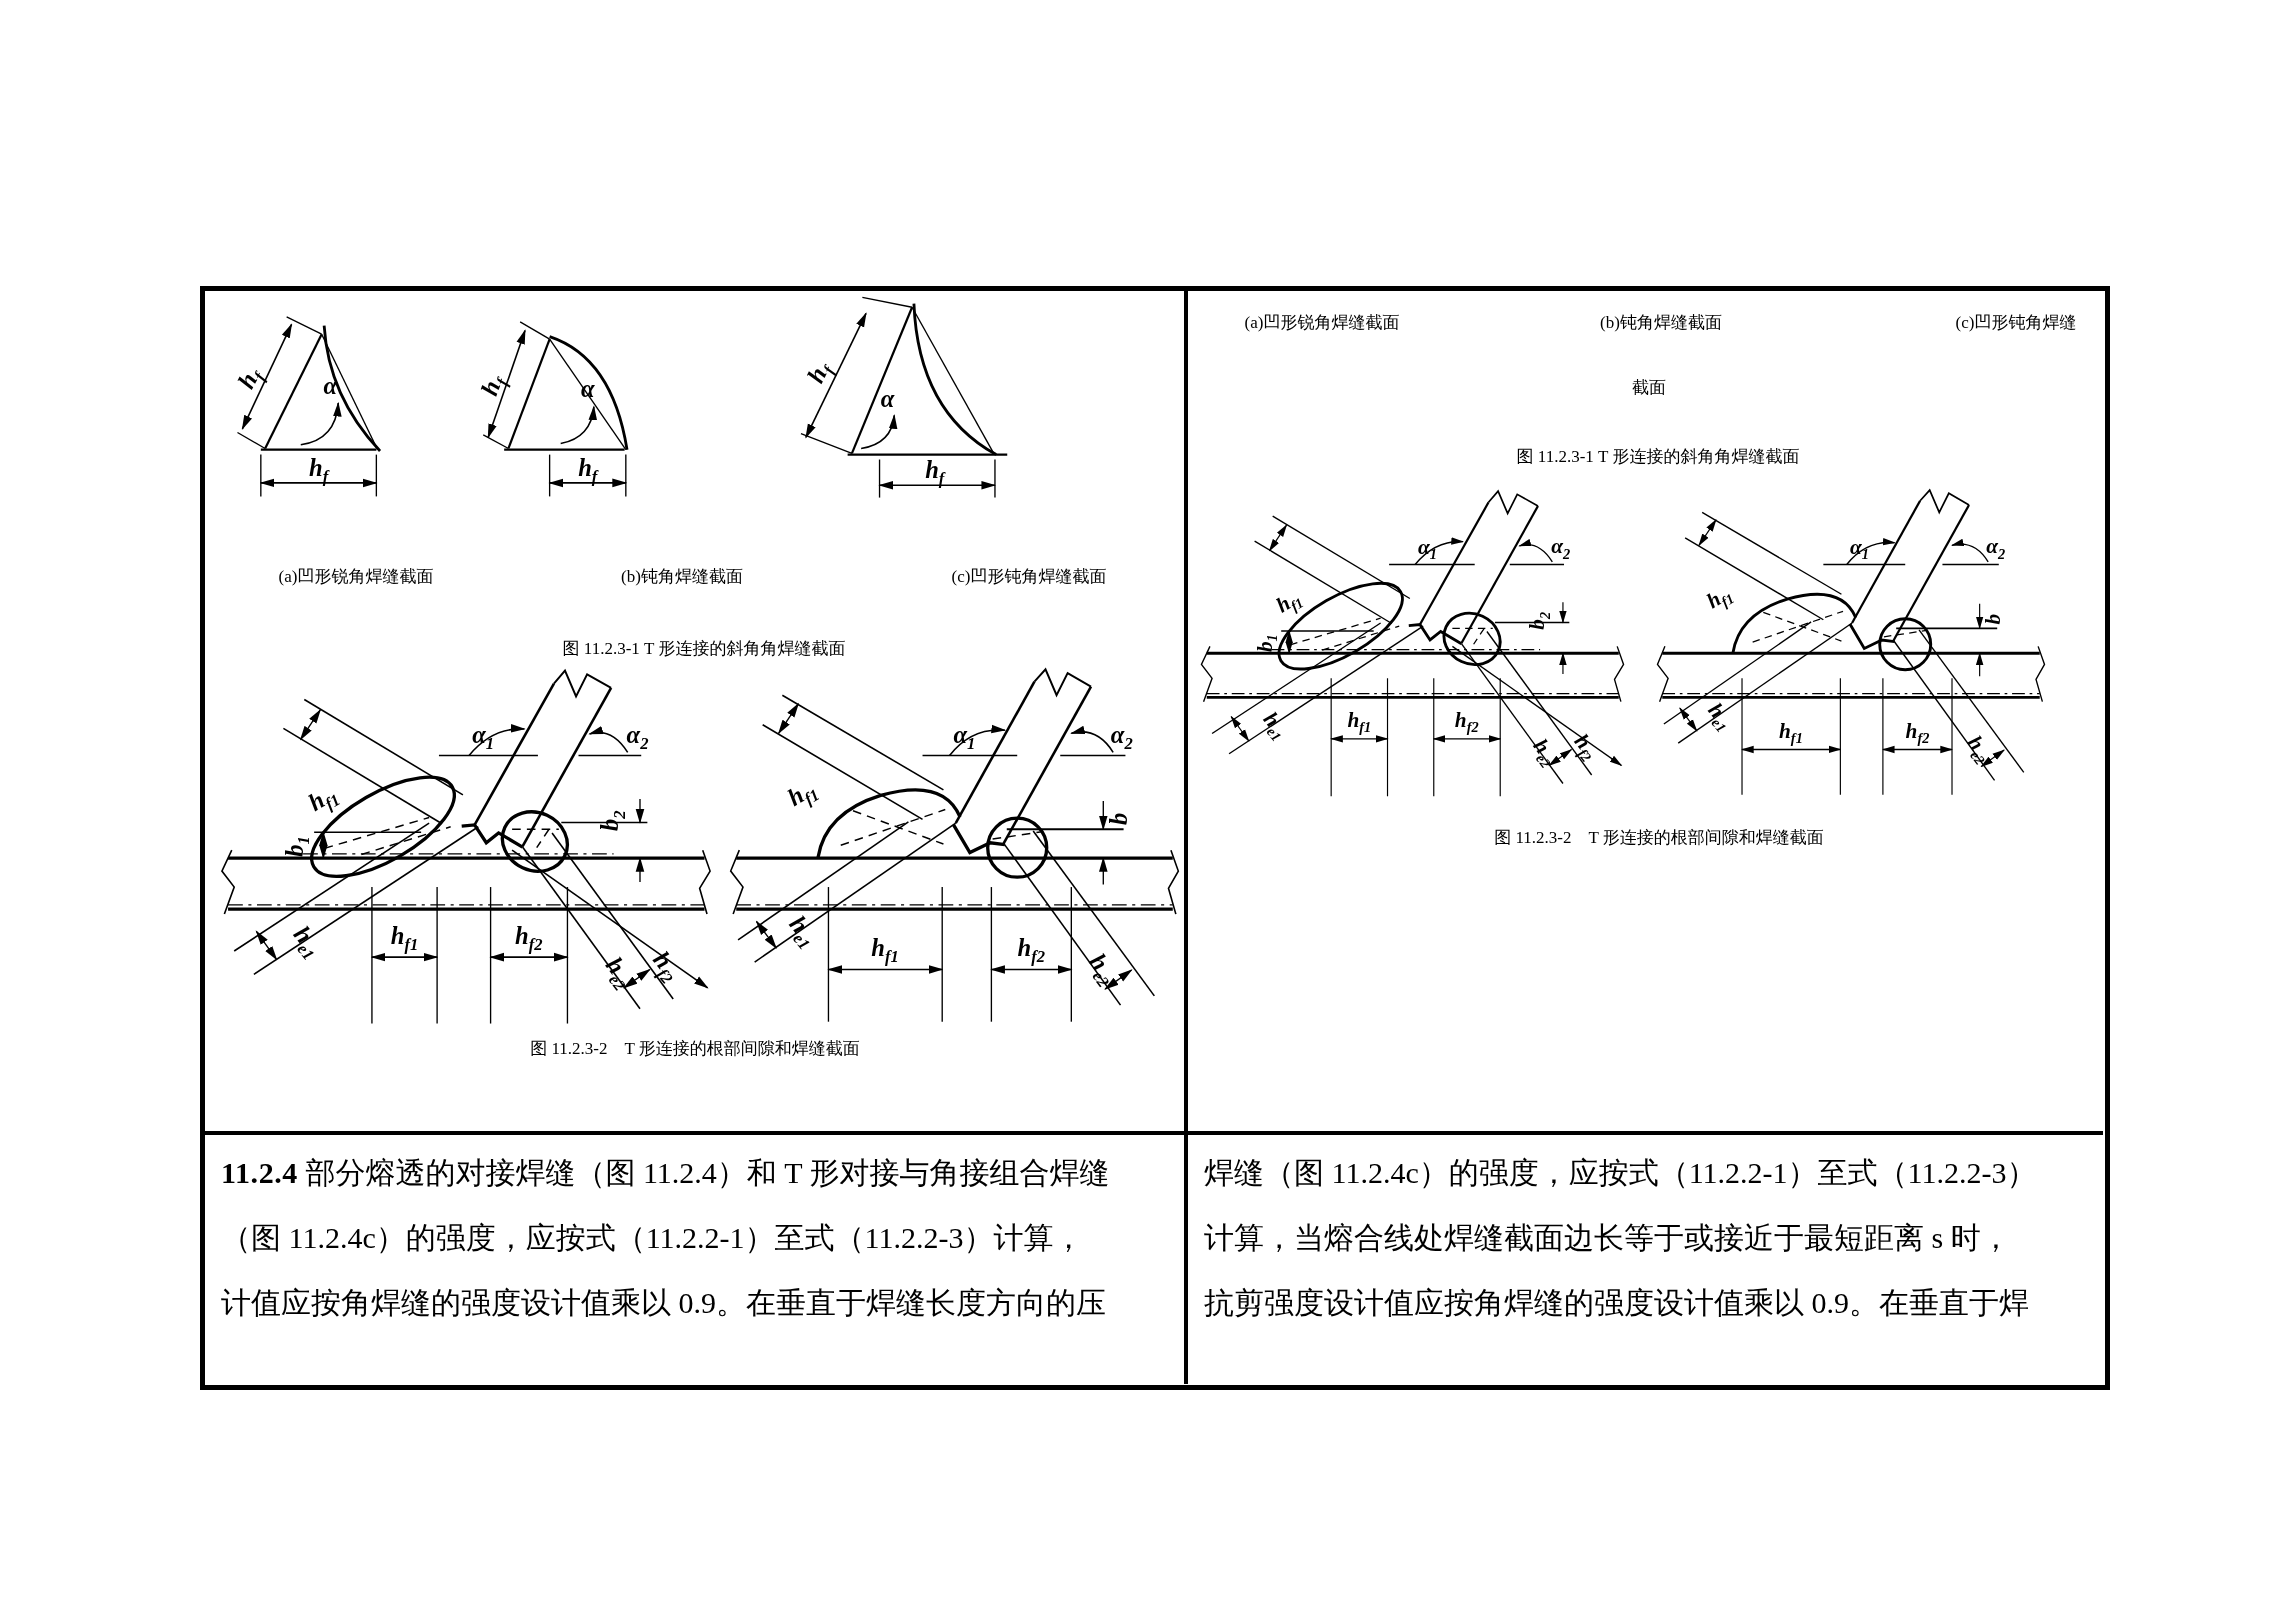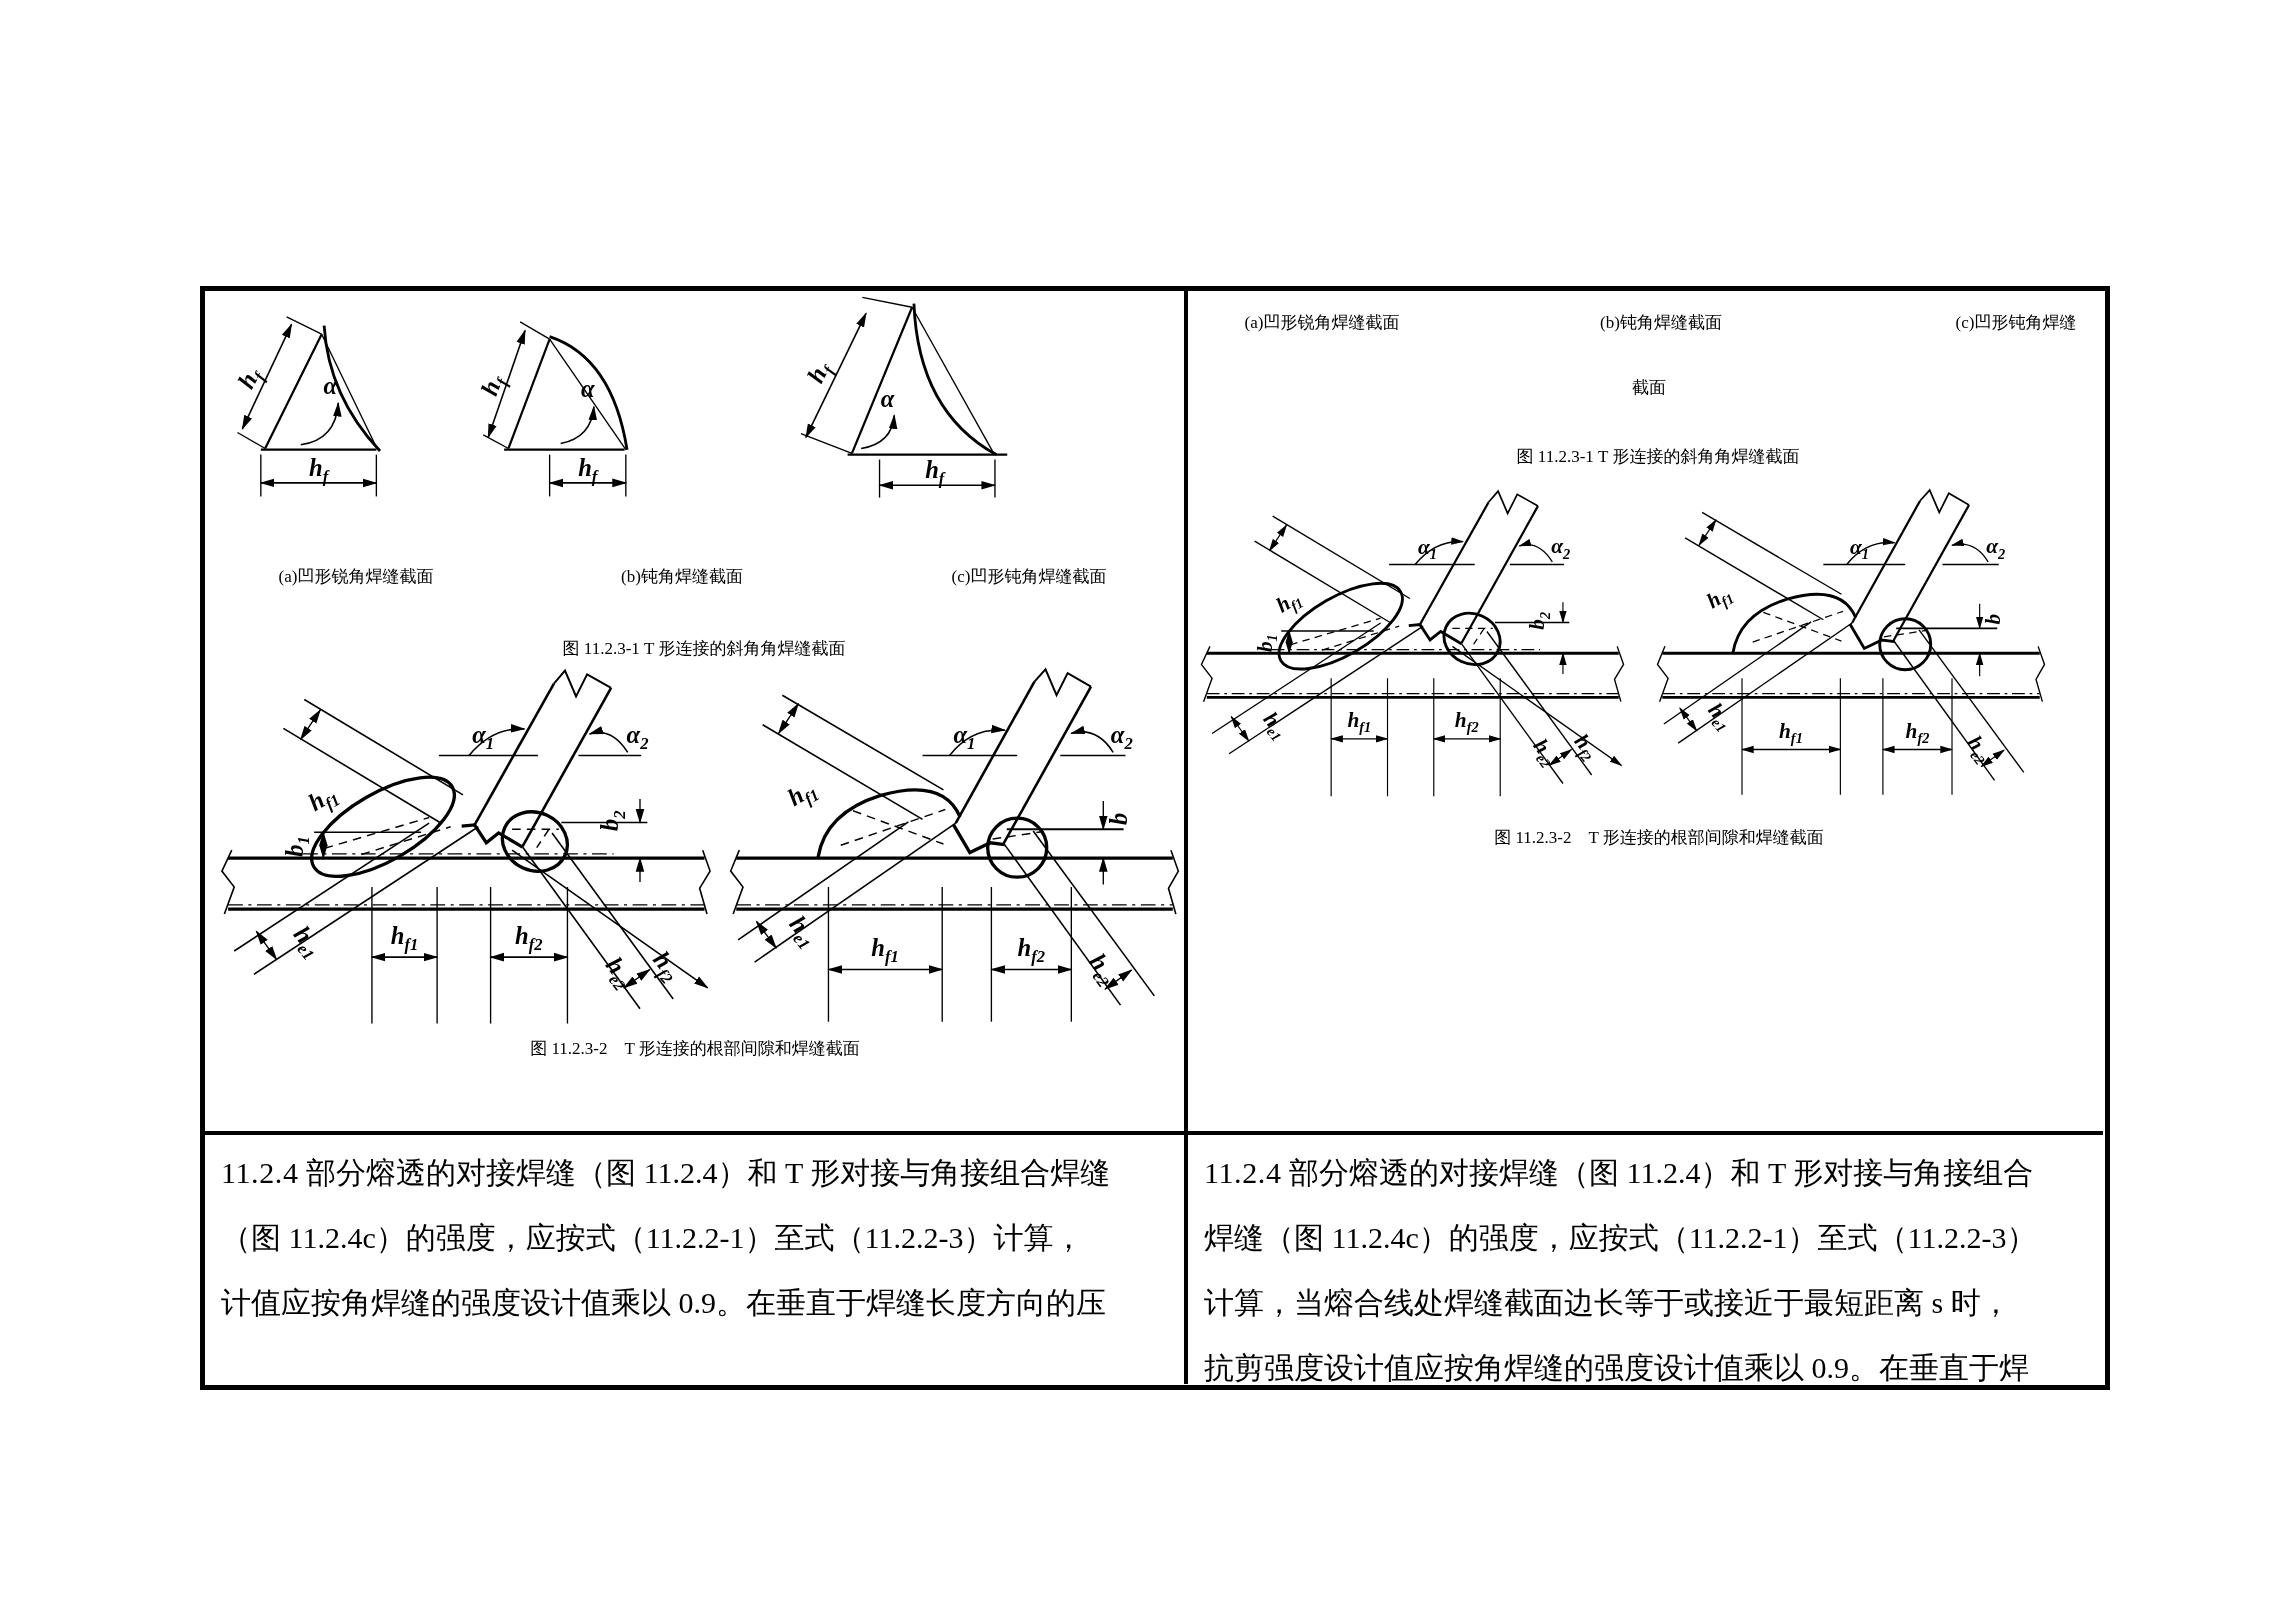--- a/index.html
+++ b/index.html
@@ -10,21 +10,21 @@
          grid-template-columns:983px 915px;grid-template-rows:844px 249px;}
   .cell{position:relative;box-sizing:border-box;background:#fff;}
   .cell.cl{border-right:4.3px solid #000;}
   .cell.ct{border-bottom:4.3px solid #000;}
   .fig{position:absolute;}
   .fig svg{width:100%;height:100%;display:block;overflow:visible;}
   .sublabel,.caption{position:absolute;transform:translateX(-50%);white-space:nowrap;
          font-size:17px;line-height:29.5px;}
   .para{padding:4.9px 12.3px 0 16px;font-size:30px;}
   .para .pline{height:65px;line-height:65px;white-space:nowrap;}
-  .clause{font-weight:normal;letter-spacing:0.6px;text-align:right;}
+  .clause{font-weight:bold;letter-spacing:0.6px;text-align:right;}
   
   .ln{stroke:#000;fill:none;stroke-linecap:butt;}
   .w2{stroke-width:2.2;}.w25{stroke-width:2.6;}.w3{stroke-width:3.2;}
   .w35{stroke-width:3.6;}.w4{stroke-width:4.2;}.w45{stroke-width:4.6;}.w5{stroke-width:5.4;}
   .dsh{stroke:#000;fill:none;stroke-width:2.2;stroke-dasharray:24 9 5 9;}
   .dsh2{stroke:#000;fill:none;stroke-width:2.4;stroke-dasharray:14 10;}
   .dl{font-family:"Liberation Serif","DejaVu Serif",serif;font-style:italic;font-weight:bold;
       font-size:40px;fill:#000;}
   .dl .sub{font-size:27px;}
   text.dl{text-anchor:middle;}
@@ -438,21 +438,20 @@
     <div class="cell cl">
       <div class="para">
         <div class="pline"><span class="clause">11.2.4</span><span> 部分熔透的对接焊缝（图 11.2.4）和 T 形对接与角接组合焊缝</span></div>
         <div class="pline">（图 11.2.4c）的强度，应按式（11.2.2-1）至式（11.2.2-3）计算，</div>
         <div class="pline">计值应按角焊缝的强度设计值乘以 0.9。在垂直于焊缝长度方向的压</div>
       </div>
     </div>
 
     <div class="cell">
       <div class="para">
-        <div class="pline"><span class="clause">11.2.4</span><span> 部分熔透的对接焊缝（图 11.2.4）和 T 形对接与角接组合</span></div>
         <div class="pline">焊缝（图 11.2.4c）的强度，应按式（11.2.2-1）至式（11.2.2-3）</div>
         <div class="pline">计算，当熔合线处焊缝截面边长等于或接近于最短距离 s 时，</div>
         <div class="pline">抗剪强度设计值应按角焊缝的强度设计值乘以 0.9。在垂直于焊</div>
       </div>
     </div>
 
   </div>
 </div>
 
 

